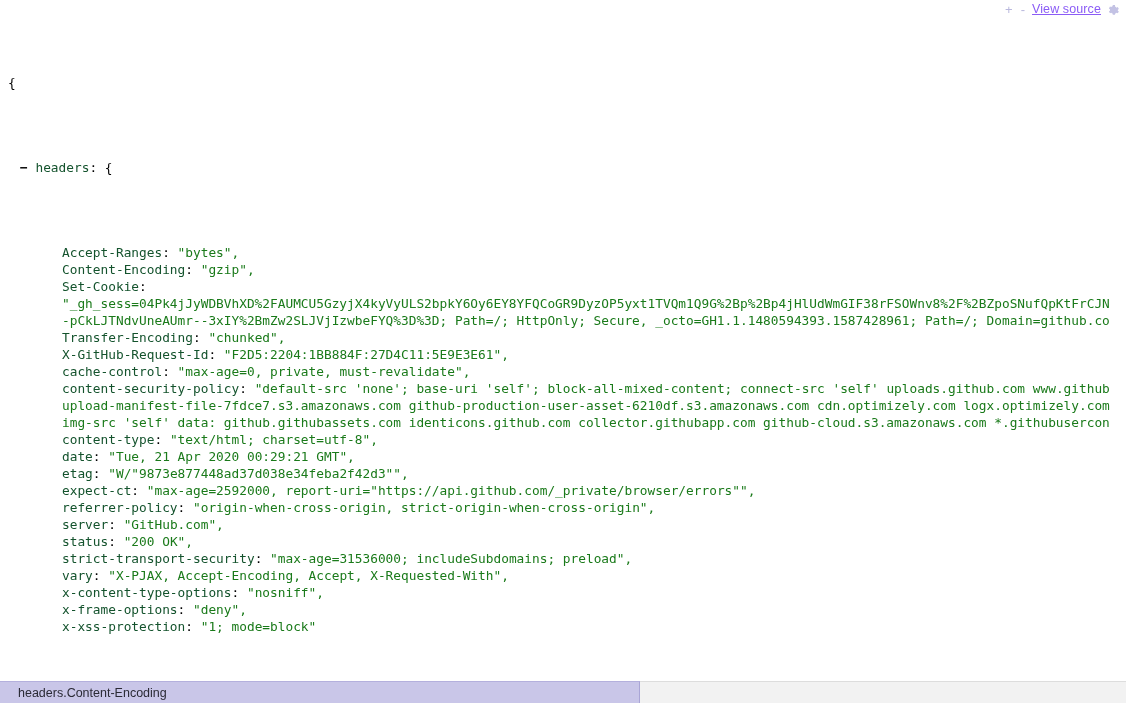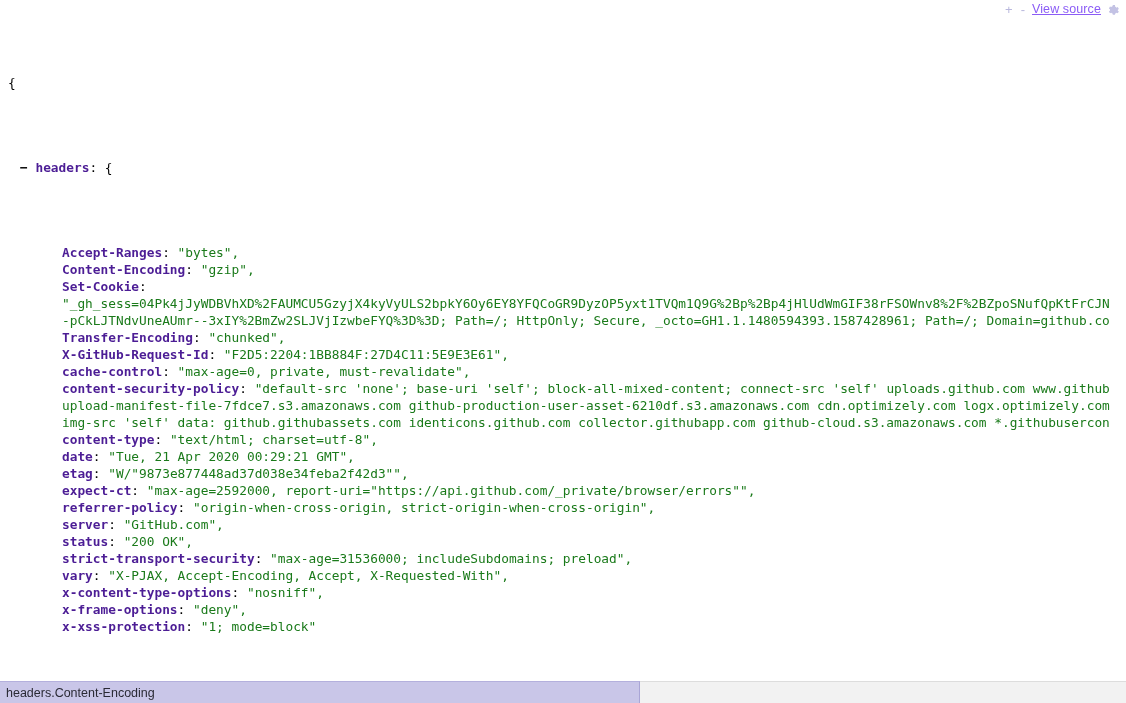--- a/index.html
+++ b/index.html
@@ -71,40 +71,40 @@
     line-height: 17px;
     position: relative;
   }
   .toggle {
     color: #000;
     font-weight: bold;
     cursor: pointer;
     user-select: none;
   }
   .key {
-    font-weight: bold;
-    color: #4c1d95;
+    font-weight: normal;
+    color: #14532d;
   }
   .punc { color: #000000; }
   .str  { color: #1a7a1a; }
 
   
   #statusbar {
     position: absolute;
     left: 0;
     bottom: 0;
     width: 640px;
     height: 22px;
     background: #c9c6e8;
     border-top: 1px solid #b4b0dd;
     border-right: 1px solid #a9a5d6;
     box-sizing: border-box;
     display: flex;
     align-items: center;
-    padding-left: 6px;
+    padding-left: 18px;
     font-family: "Liberation Sans", sans-serif;
     font-size: 12.5px;
     color: #2a2a35;
     z-index: 30;
   }
   #statusbar-fill {
     position: absolute;
     left: 640px;
     bottom: 0;
     width: 486px;

